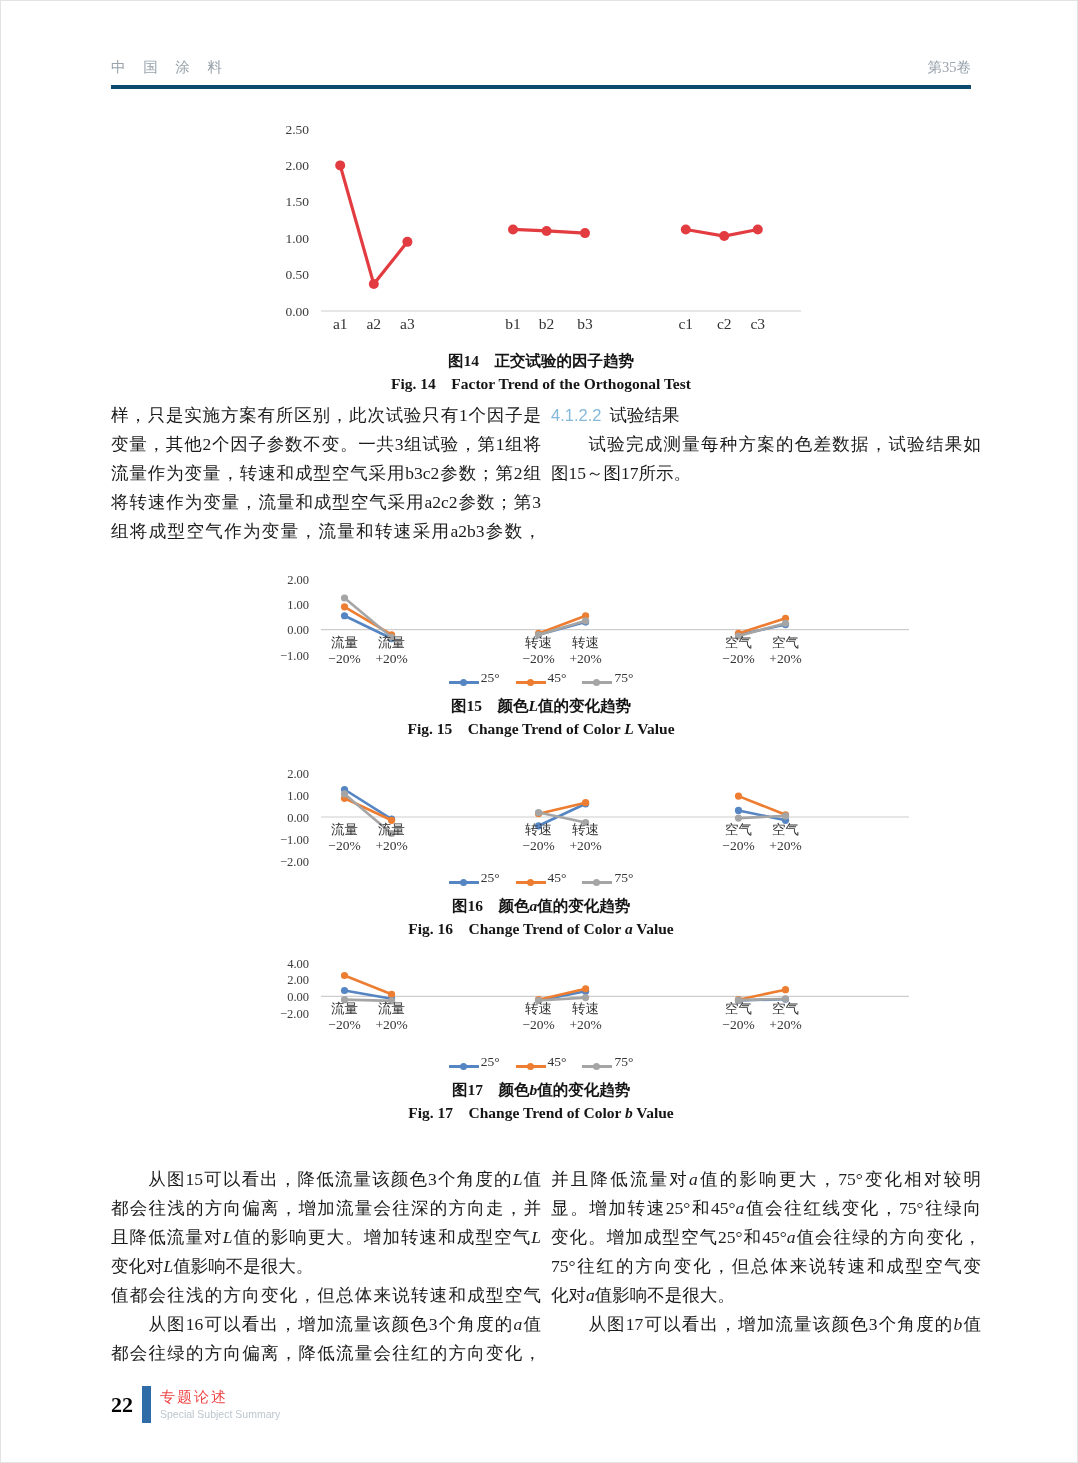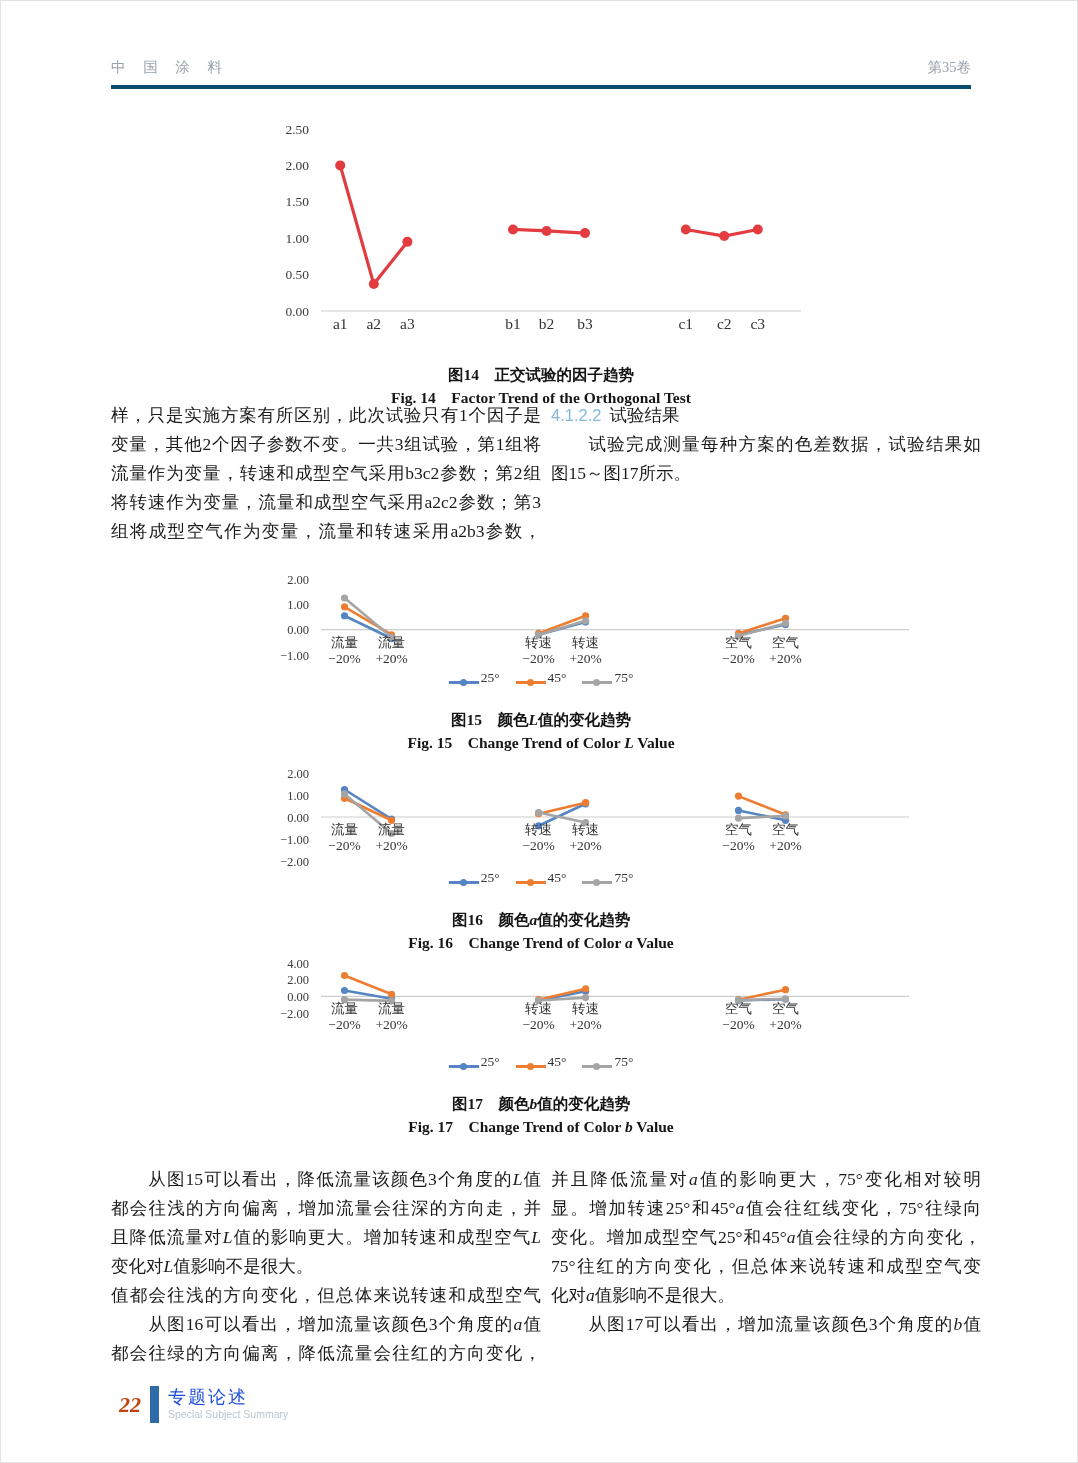--- a/index.html
+++ b/index.html
@@ -6,42 +6,42 @@
   .page{position:relative;width:1078px;height:1463px;background:#ffffff;margin:0 auto;
         font-family:"Liberation Serif","DejaVu Serif",serif;border:1px solid #e3e3e3;box-sizing:border-box;overflow:hidden;}
   
   .hdr{position:absolute;left:110px;top:54px;width:860px;height:30px;border-bottom:4px solid #0c4a6e;
        color:#98a3ac;font-size:14.5px;}
   .hdr-left{position:absolute;left:0;top:3px;letter-spacing:7px;}
   .hdr-right{position:absolute;right:0;top:3px;}
   
   .figblock{position:absolute;left:110px;width:860px;text-align:center;}
   .figblock svg{display:block;}
-  .cap-cn{font-weight:bold;font-size:15.5px;color:#151515;margin-top:20px;line-height:22px;}
+  .cap-cn{font-weight:bold;font-size:15.5px;color:#151515;margin-top:6px;line-height:22px;}
   .cap-en{font-weight:bold;font-size:15.5px;color:#151515;margin-top:1px;line-height:22px;}
   .cap-cn i,.cap-en i{font-style:italic;}
   .legend{display:flex;justify-content:center;align-items:center;gap:16px;height:22px;
           font-size:13.5px;color:#333;}
   .lg-item{display:inline-flex;align-items:flex-end;gap:2px;}
   .lg-sw{position:relative;width:30px;height:7px;display:inline-block;}
   .lg-line{position:absolute;left:0;right:0;top:2px;height:3px;}
   .lg-dot{position:absolute;left:11px;top:0;width:7px;height:7px;border-radius:50%;}
   
   .txt{position:absolute;width:430px;font-size:17.5px;line-height:29px;color:#1b1b1b;}
   .tline{text-align:justify;text-align-last:justify;}
   .tline.tend{text-align-last:left;}
   .tline i{font-style:italic;}
   .sec-line{line-height:29px;}
   .sec-num{color:#85b8d9;font-family:"Liberation Sans","DejaVu Sans",sans-serif;font-size:16.5px;}
   .sec-title{margin-left:8px;color:#1b1b1b;text-align:right;}
   
   .ftr{position:absolute;left:110px;top:1385px;display:flex;align-items:flex-start;}
-  .ftr-num{font-size:22px;font-weight:bold;font-style:italic;color:#c2410c;line-height:38px;margin-left:8px;}
+  .ftr-num{font-size:22px;font-weight:bold;color:#000000;line-height:38px;}
   .ftr-bar{width:9px;height:37px;background:#2f6ba6;margin-left:9px;margin-right:9px;}
-  .ftr-cn{color:#1d4ed8;font-size:18px;letter-spacing:2px;line-height:20px;padding-top:1px;}
+  .ftr-cn{color:#ef4444;font-size:15px;letter-spacing:2px;line-height:20px;padding-top:1px;}
   .ftr-en{color:#bcc6ce;font-size:10.5px;font-family:"Liberation Sans","DejaVu Sans",sans-serif;line-height:14px;}
 </style>
 </head>
 <body>
 
 <div class="page">
 
   <div class="hdr">
     <span class="hdr-left">中 国 涂 料</span>
     <span class="hdr-right">第35卷</span>

